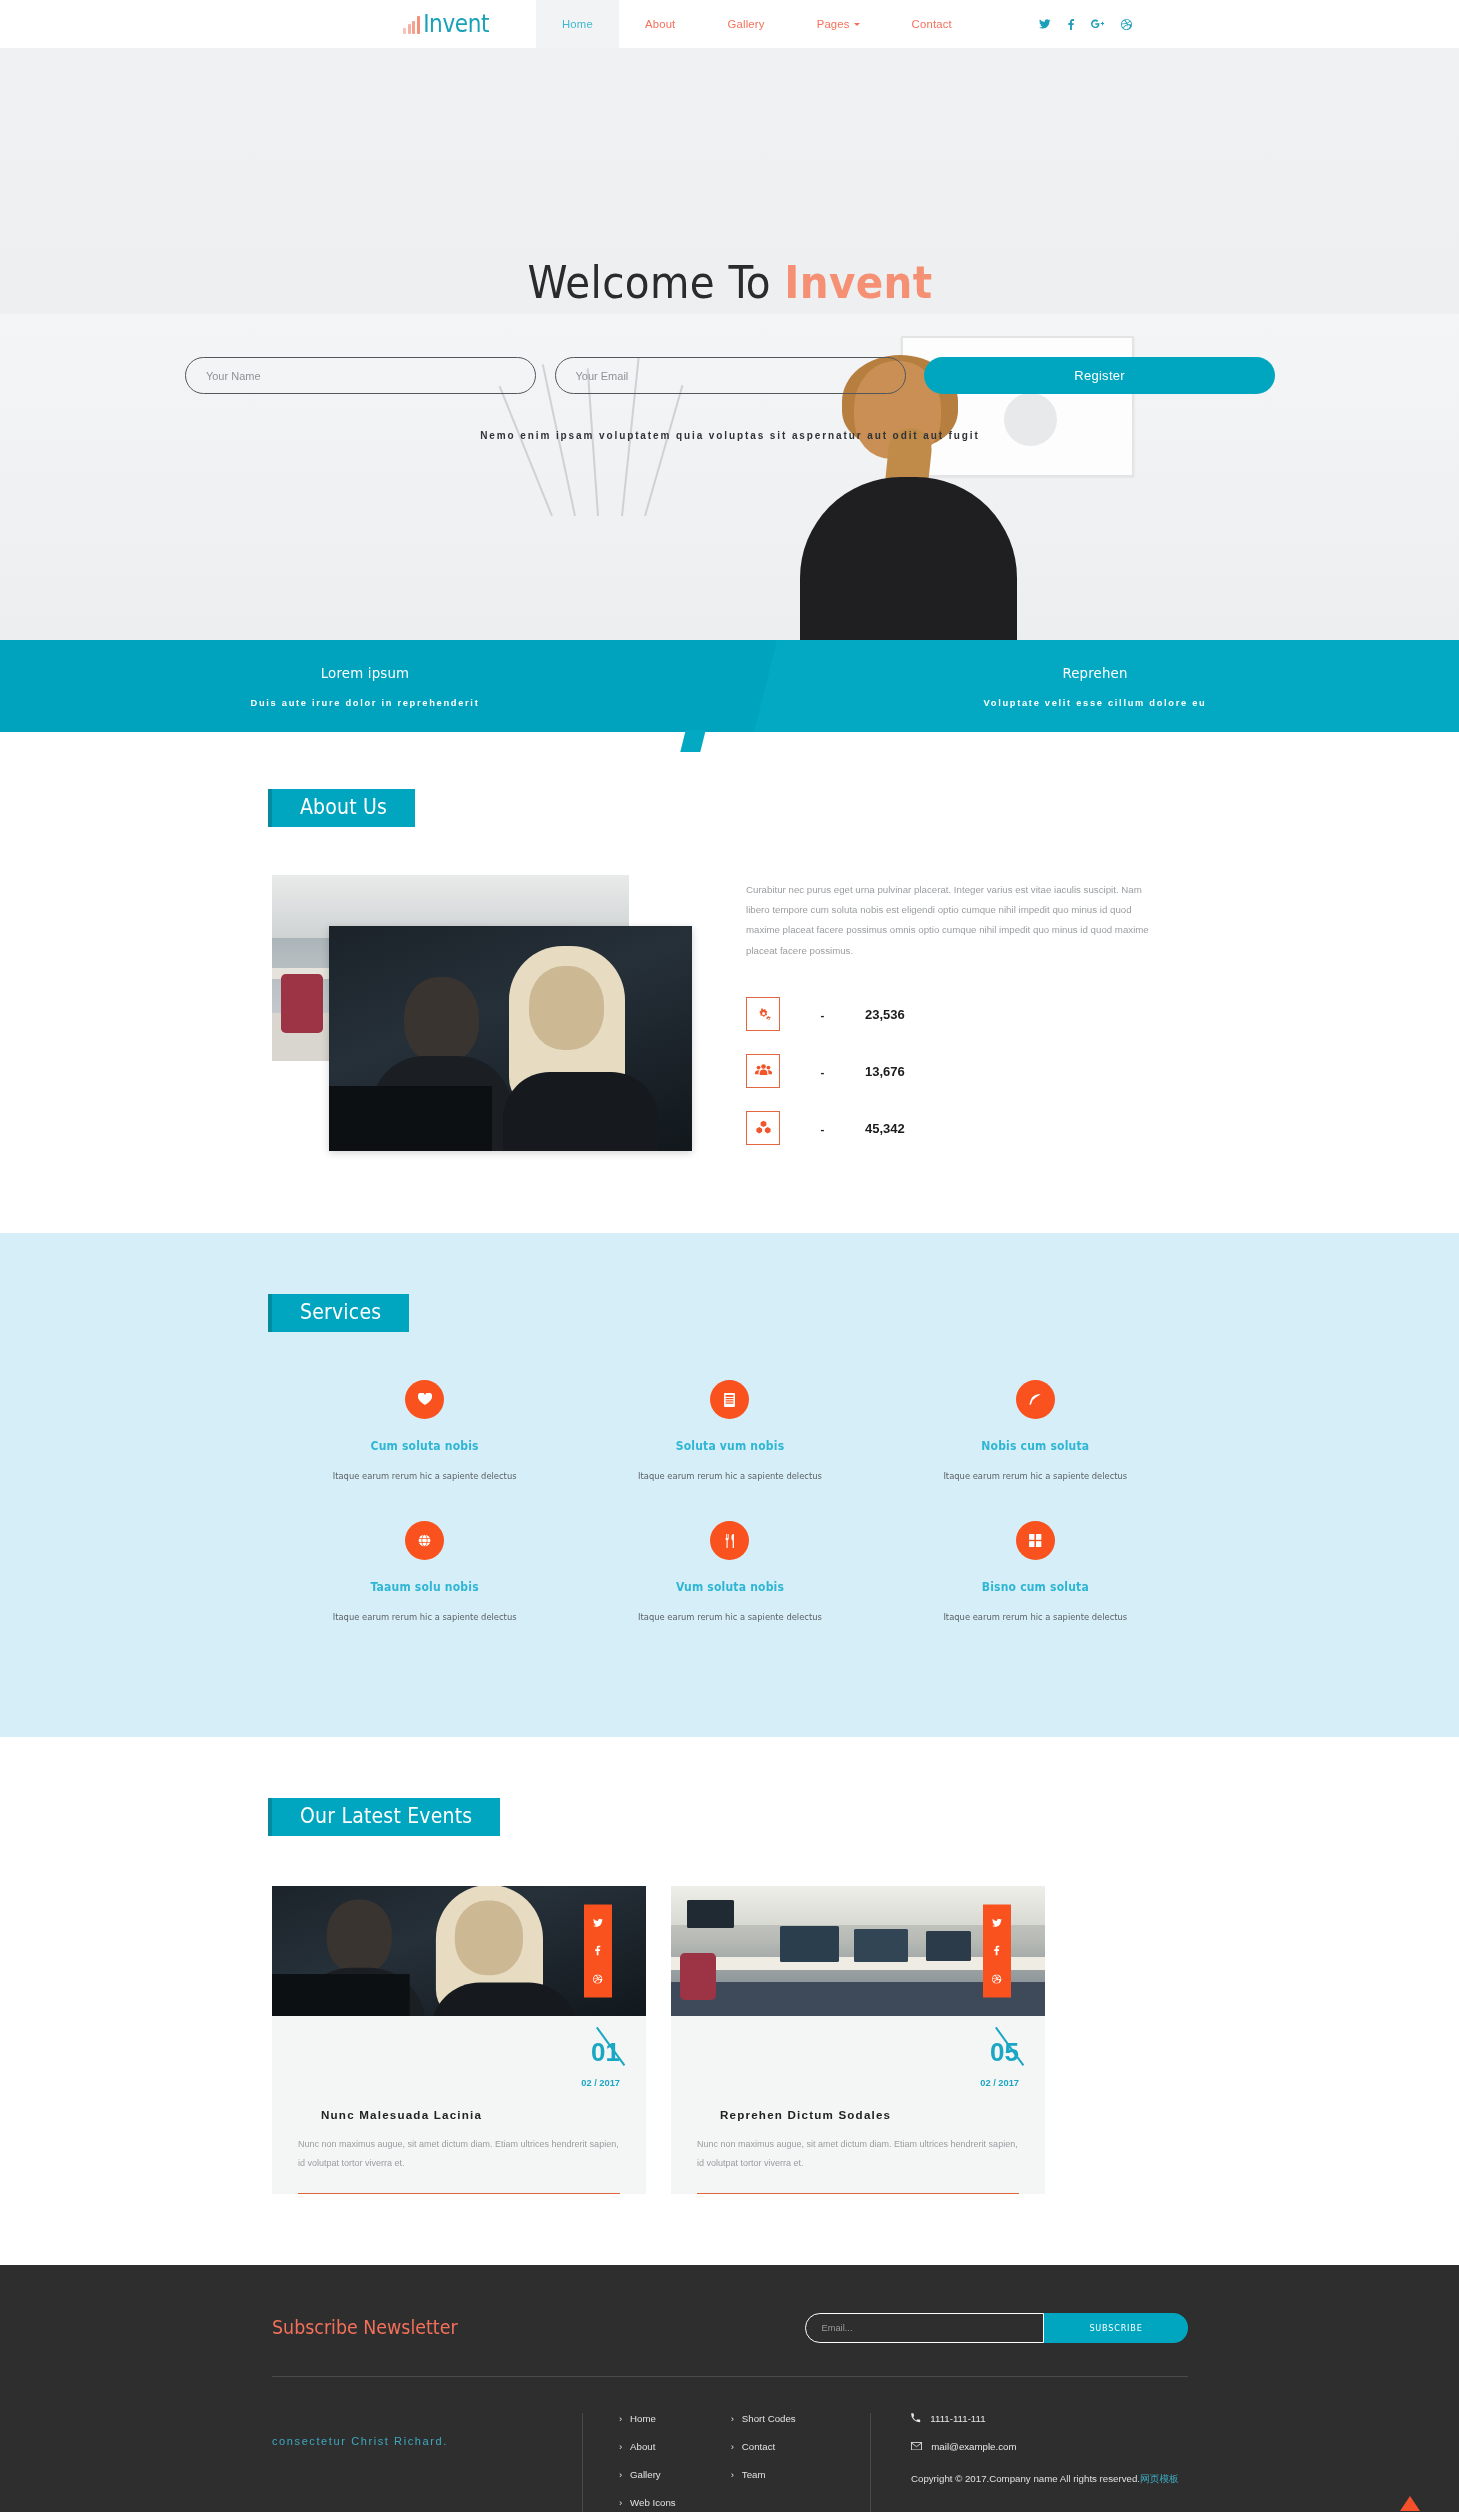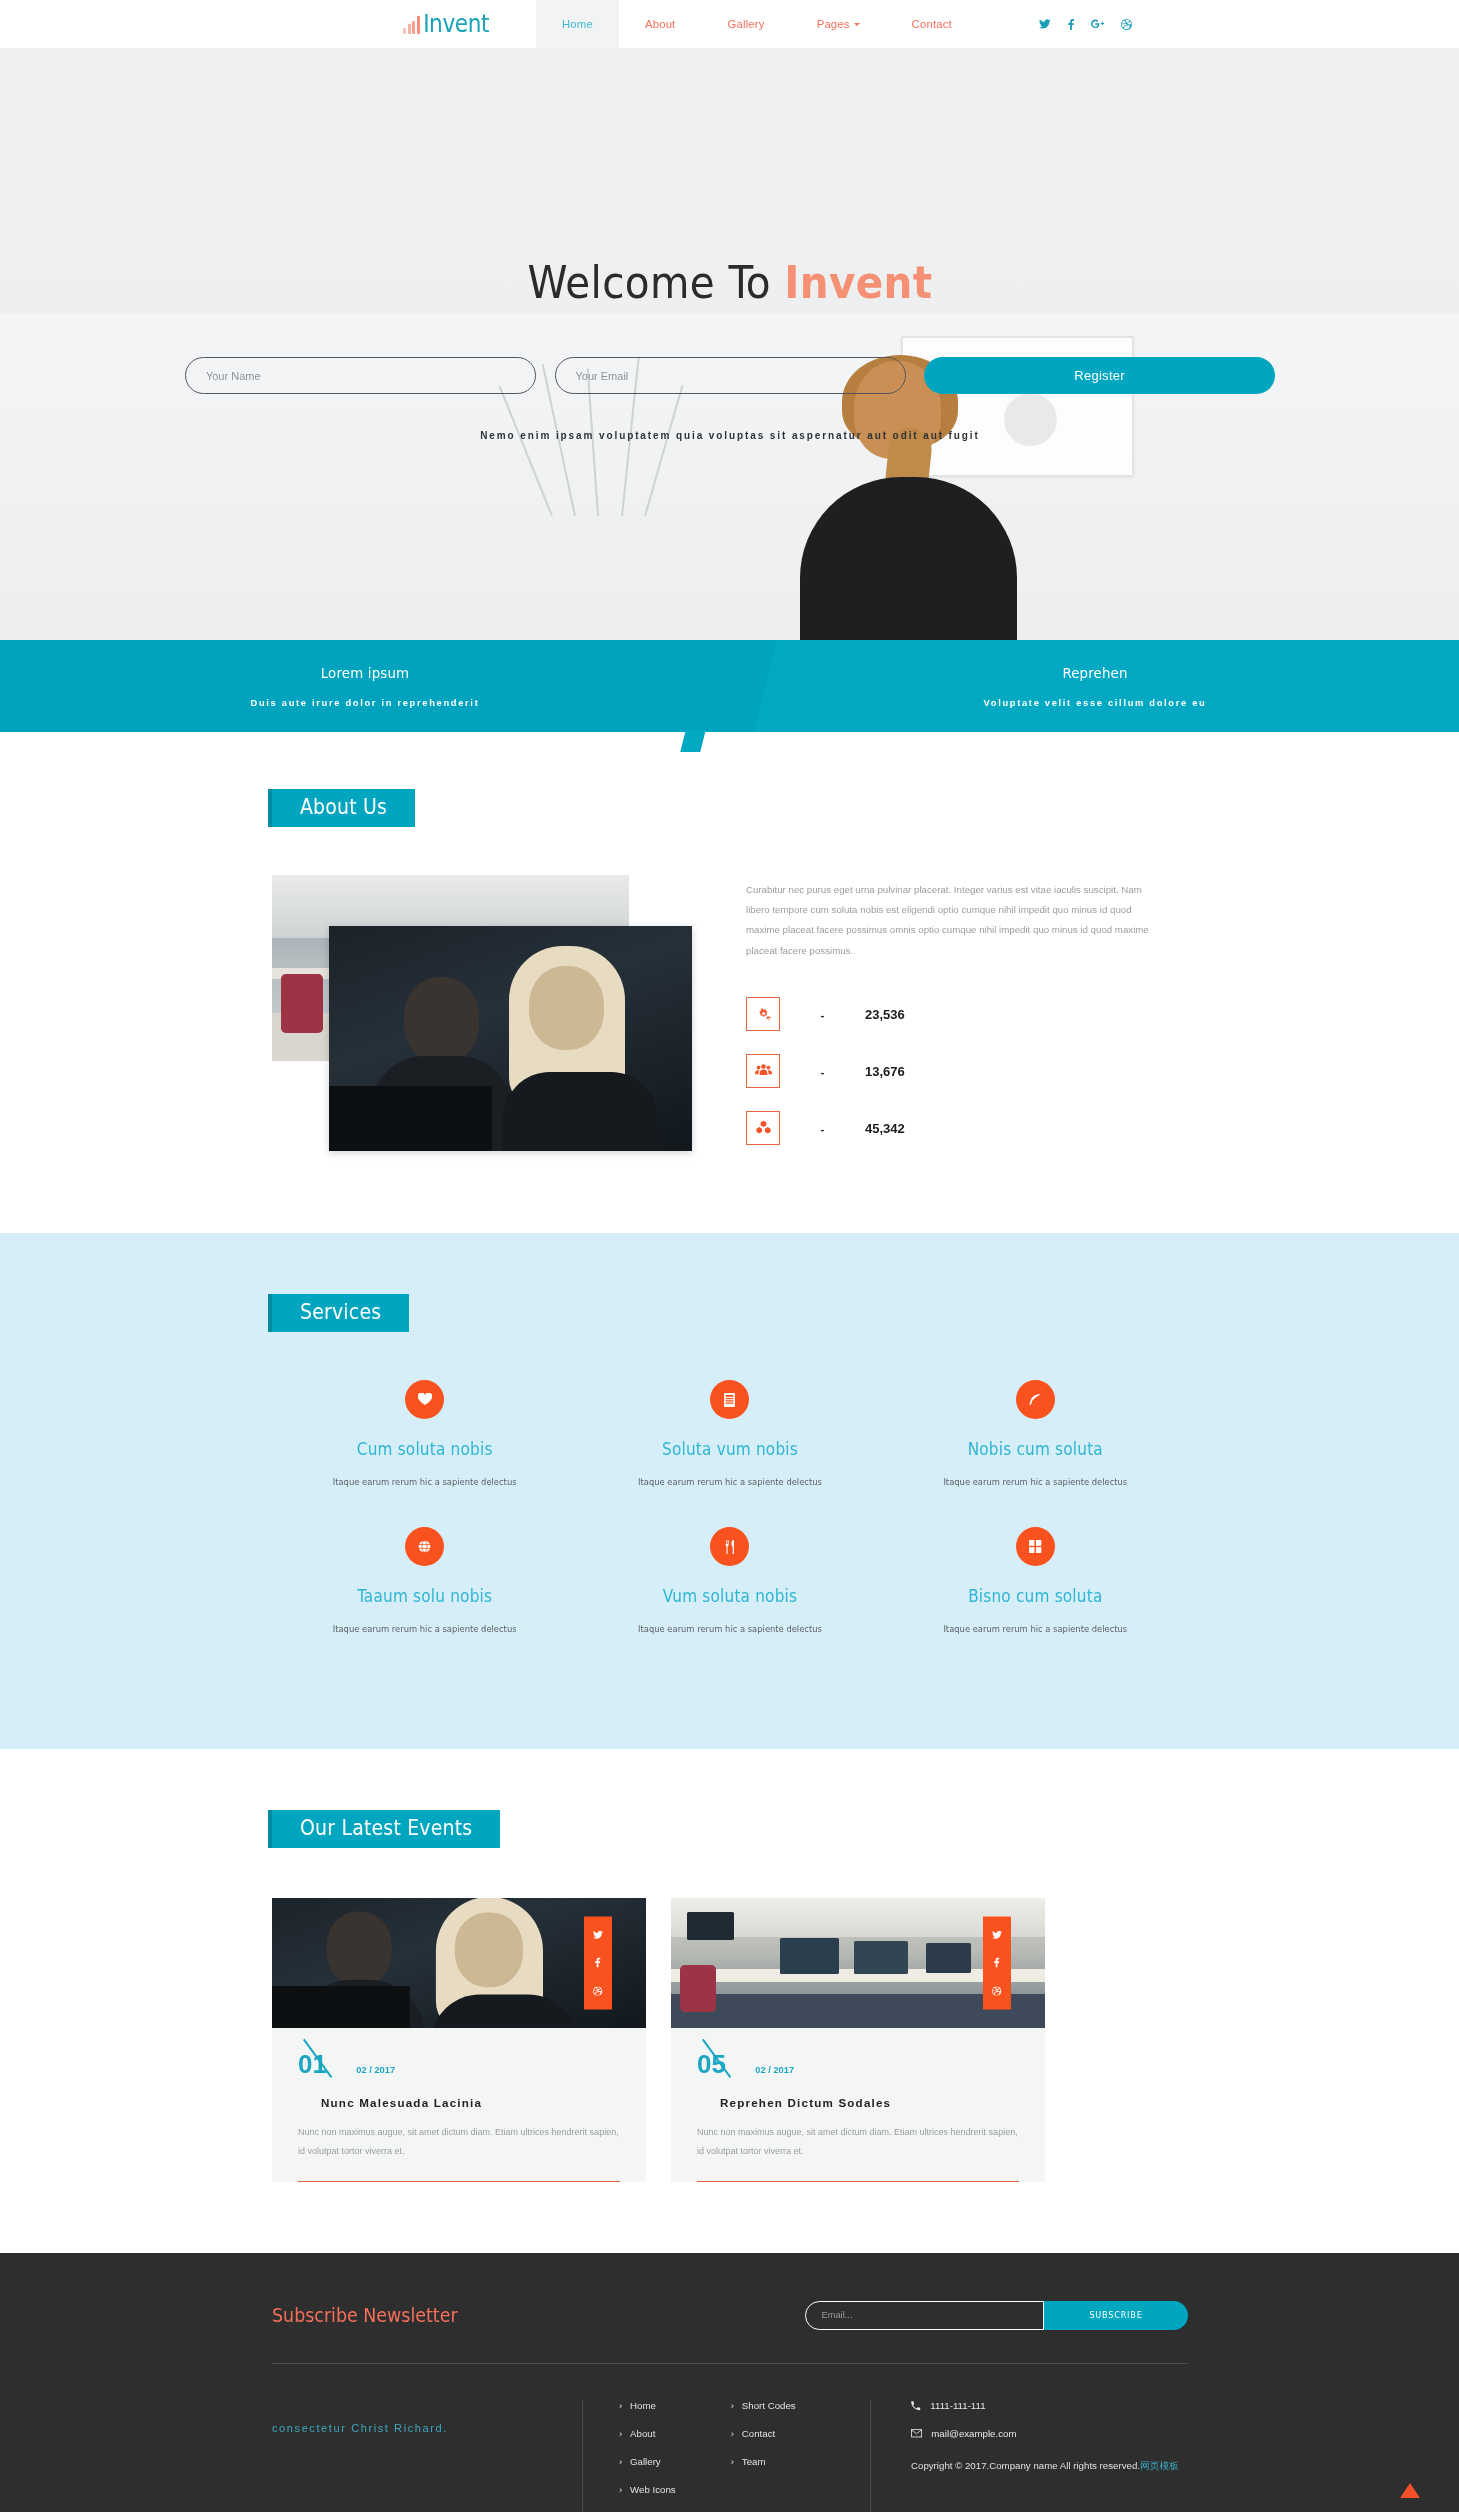--- a/index.html
+++ b/index.html
@@ -198,42 +198,42 @@
   
   .services{ background:#d6eef7; padding:61px 0 75px 0; }
   .svc-grid{ display:flex; flex-wrap:wrap; margin-top:48px; }
   .svc{ width:33.333%; text-align:center; margin-bottom:40px; }
   .svc-ico{
     width:39px;height:39px;border-radius:50%;background:#f9521e;margin:0 auto 20px auto;
     display:flex;align-items:center;justify-content:center;
   }
   .svc-ico svg{ fill:#fff; display:block; }
   .svc h4{
-    color:#2eb6d4; font-size:17px; font-weight:400; margin-bottom:17px;
+    color:#2eb6d4; font-size:12px; font-weight:700; margin-bottom:17px;
     font-family:"DejaVu Sans Condensed","Liberation Sans Narrow","Liberation Sans",sans-serif;
     letter-spacing:0.2px;
   }
   .svc p{
     color:#5d6166; font-size:9.3px;
     font-family:"DejaVu Sans Condensed","Liberation Sans Narrow","Liberation Sans",sans-serif;
   }
 
   
   .events{ background:#fff; padding:61px 0 71px 0; }
   .ev-grid{ display:flex; gap:25px; margin-top:50px; }
   .ev-card{ width:374px; background:#f4f5f5; position:relative; }
   .ev-img{ height:130px; position:relative; overflow:hidden; }
   .ev-share{
     position:absolute; right:34px; top:50%; transform:translateY(-50%);
     width:28px; background:#f9521e; display:flex; flex-direction:column; align-items:center;
     padding:14px 0; gap:18.6px;
   }
   .ev-share svg{ fill:#fff; display:block; }
   .ev-body{ padding:23px 26px 0 26px; }
-  .ev-date{ display:flex; align-items:flex-end; gap:12.4px; position:relative; }
+  .ev-date{ display:flex; align-items:flex-end; gap:12.4px; position:relative;flex-direction:column; }
   .ev-num{
     font-size:26px; font-weight:700; color:#1aa7c4; line-height:1; position:relative;
     font-family:"Liberation Sans",sans-serif;
   }
   .ev-num::after{
     content:""; position:absolute; left:4.7px; top:-11px; width:1.6px; height:47px;
     background:#1aa7c4; transform:rotate(-36deg); transform-origin:top left;
   }
   .ev-my{ font-size:9.3px; font-weight:700; color:#1aa7c4; padding-bottom:2.3px; padding-left:17px;}
   .ev-title{

